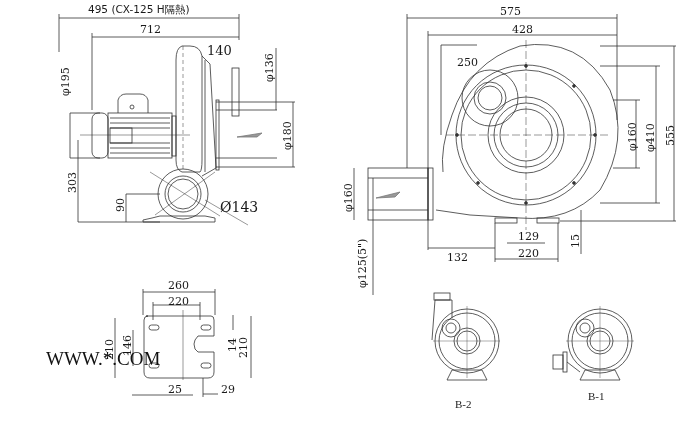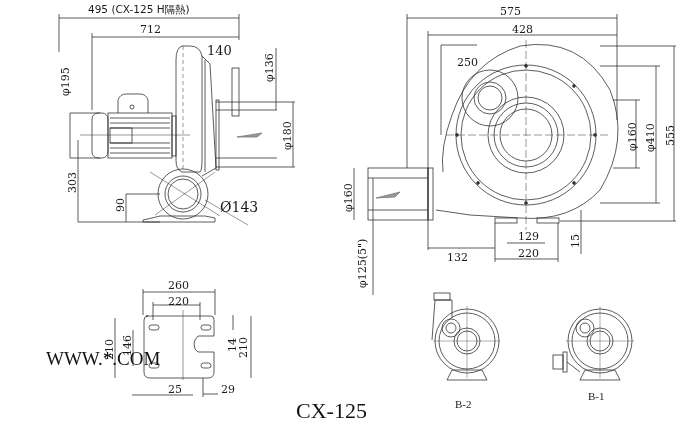--- a/index.html
+++ b/index.html
@@ -221,14 +221,13 @@
 <span class="lbl v" style="left:227px;top:352px;">14</span>
 <span class="lbl v" style="left:238px;top:358px;">210</span>
 <span class="lbl" style="left:168px;top:384px;">25</span>
 <span class="lbl" style="left:221px;top:384px;">29</span>
 
 <span class="wm" style="left:46px;top:348px;text-align:right;">WWW.*.COM</span>
 
 <span class="sub" style="left:455px;top:398px;">B-2</span>
 <span class="sub" style="left:588px;top:390px;">B-1</span>
 
-<span class="title" style="left:296px;top:398px;">CX-125</span>
 </div>
 
 </body></html>

